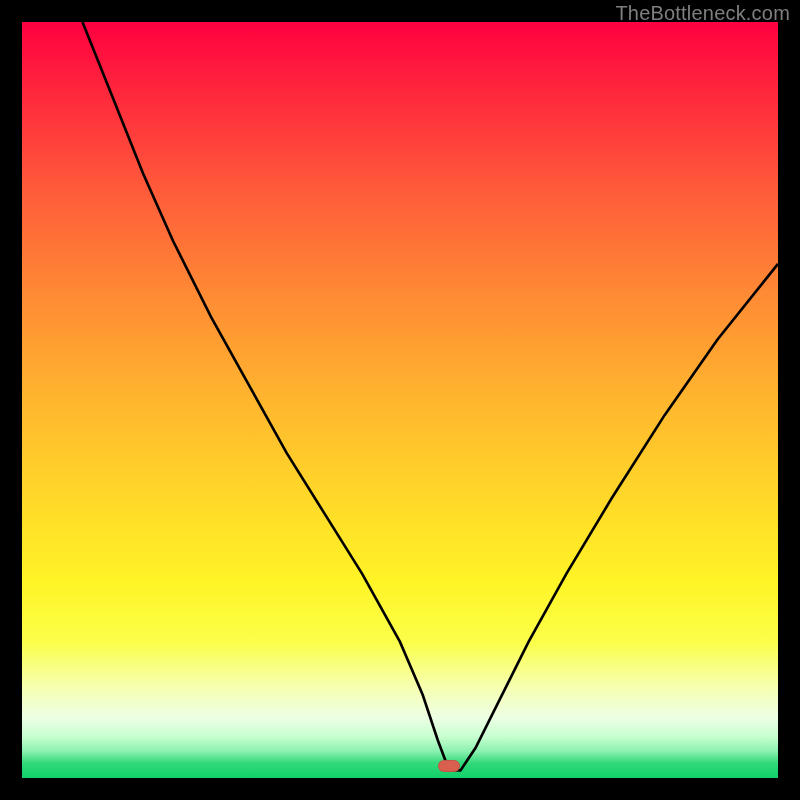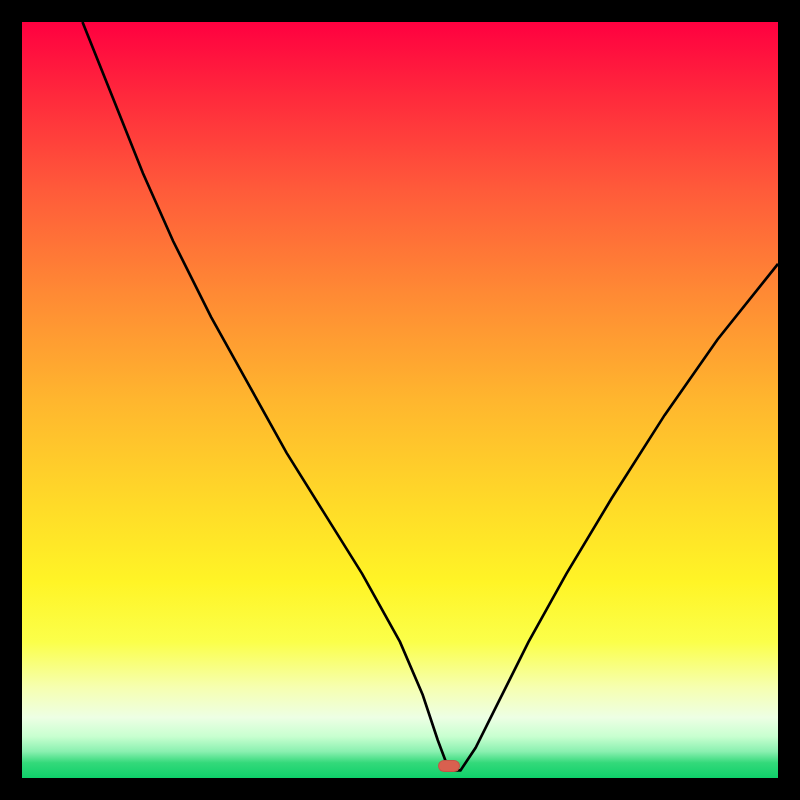--- a/index.html
+++ b/index.html
@@ -72,13 +72,14 @@
 </head>
 <body>
 
 <div class="frame">
   <div class="plot">
     <svg class="curve" viewBox="0 0 100 100" preserveAspectRatio="none">
       <path id="curve-path" fill="none" stroke-width="0.35" stroke="#000000" d="M8.00 0.00 L12.00 10.00 L16.00 20.00 L20.00 29.00 L25.00 39.00 L30.00 48.00 L35.00 57.00 L40.00 65.00 L45.00 73.00 L50.00 82.00 L53.00 89.00 L55.00 95.00 L56.50 99.00 L58.00 99.00 L60.00 96.00 L63.00 90.00 L67.00 82.00 L72.00 73.00 L78.00 63.00 L85.00 52.00 L92.00 42.00 L100.00 32.00"></path>
     </svg>
     <div class="marker" id="marker" style="left: 416.14px; top: 737.904px; background: rgb(217, 96, 79);"></div>
   </div>
+  <div class="watermark">TheBottleneck.com</div>
 </div>
 
 </body></html>

